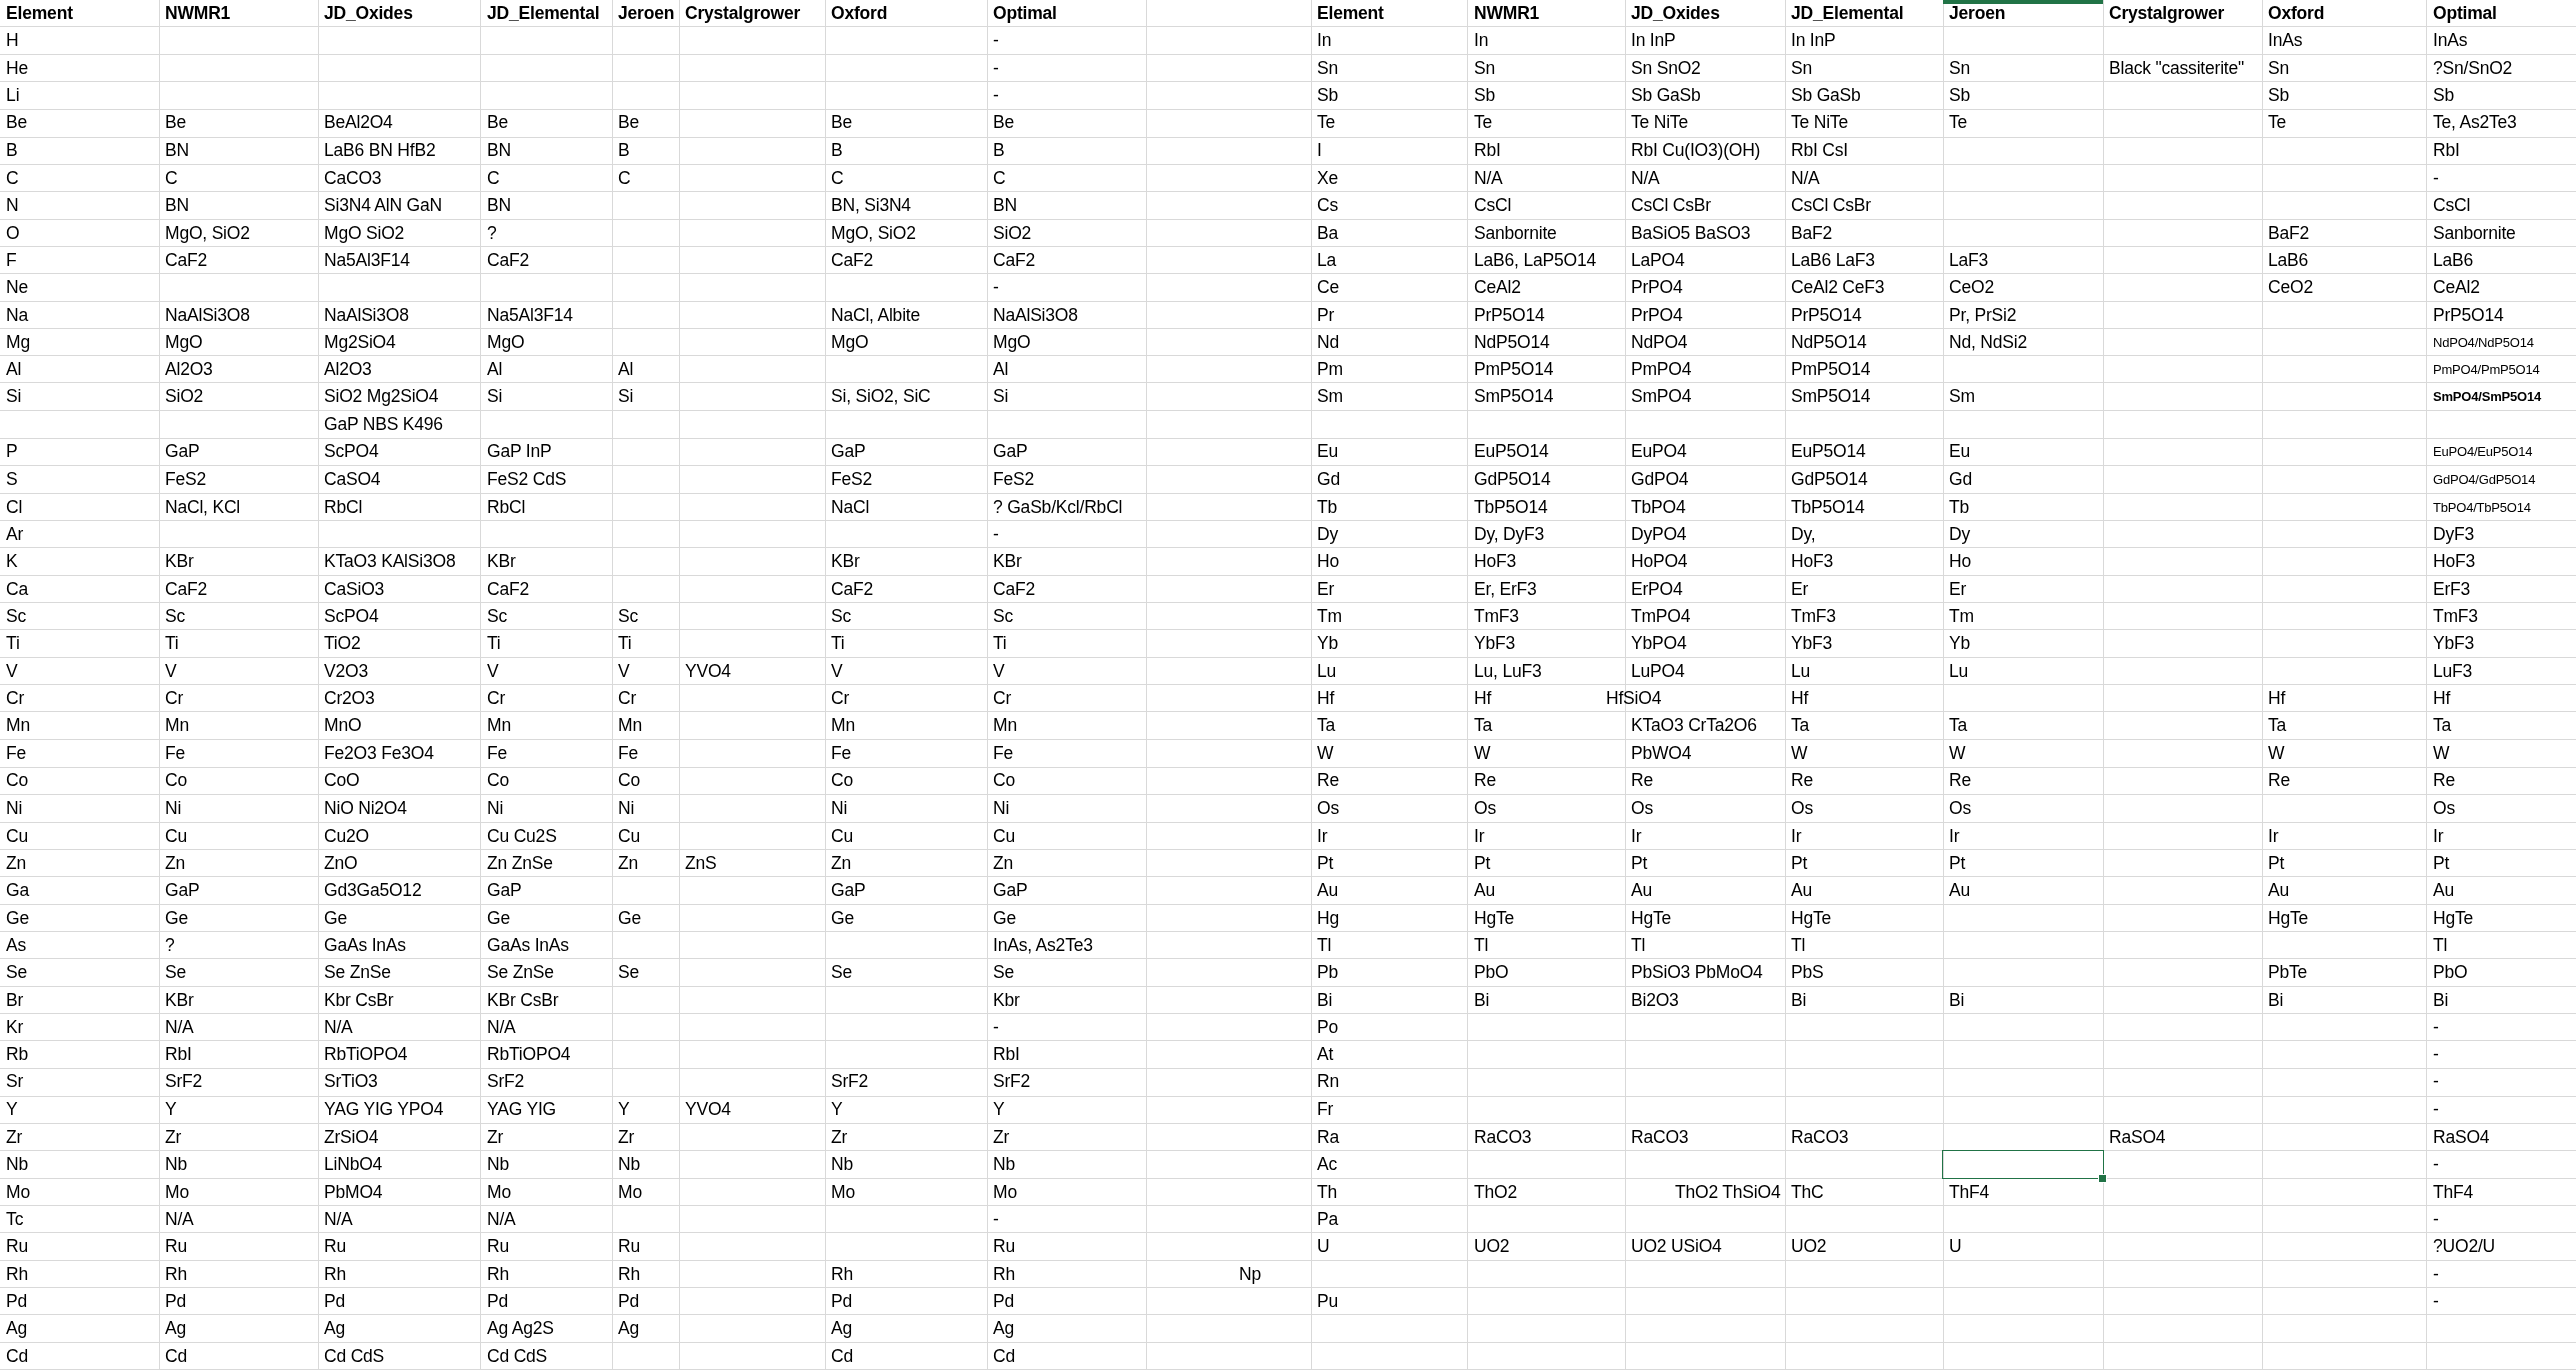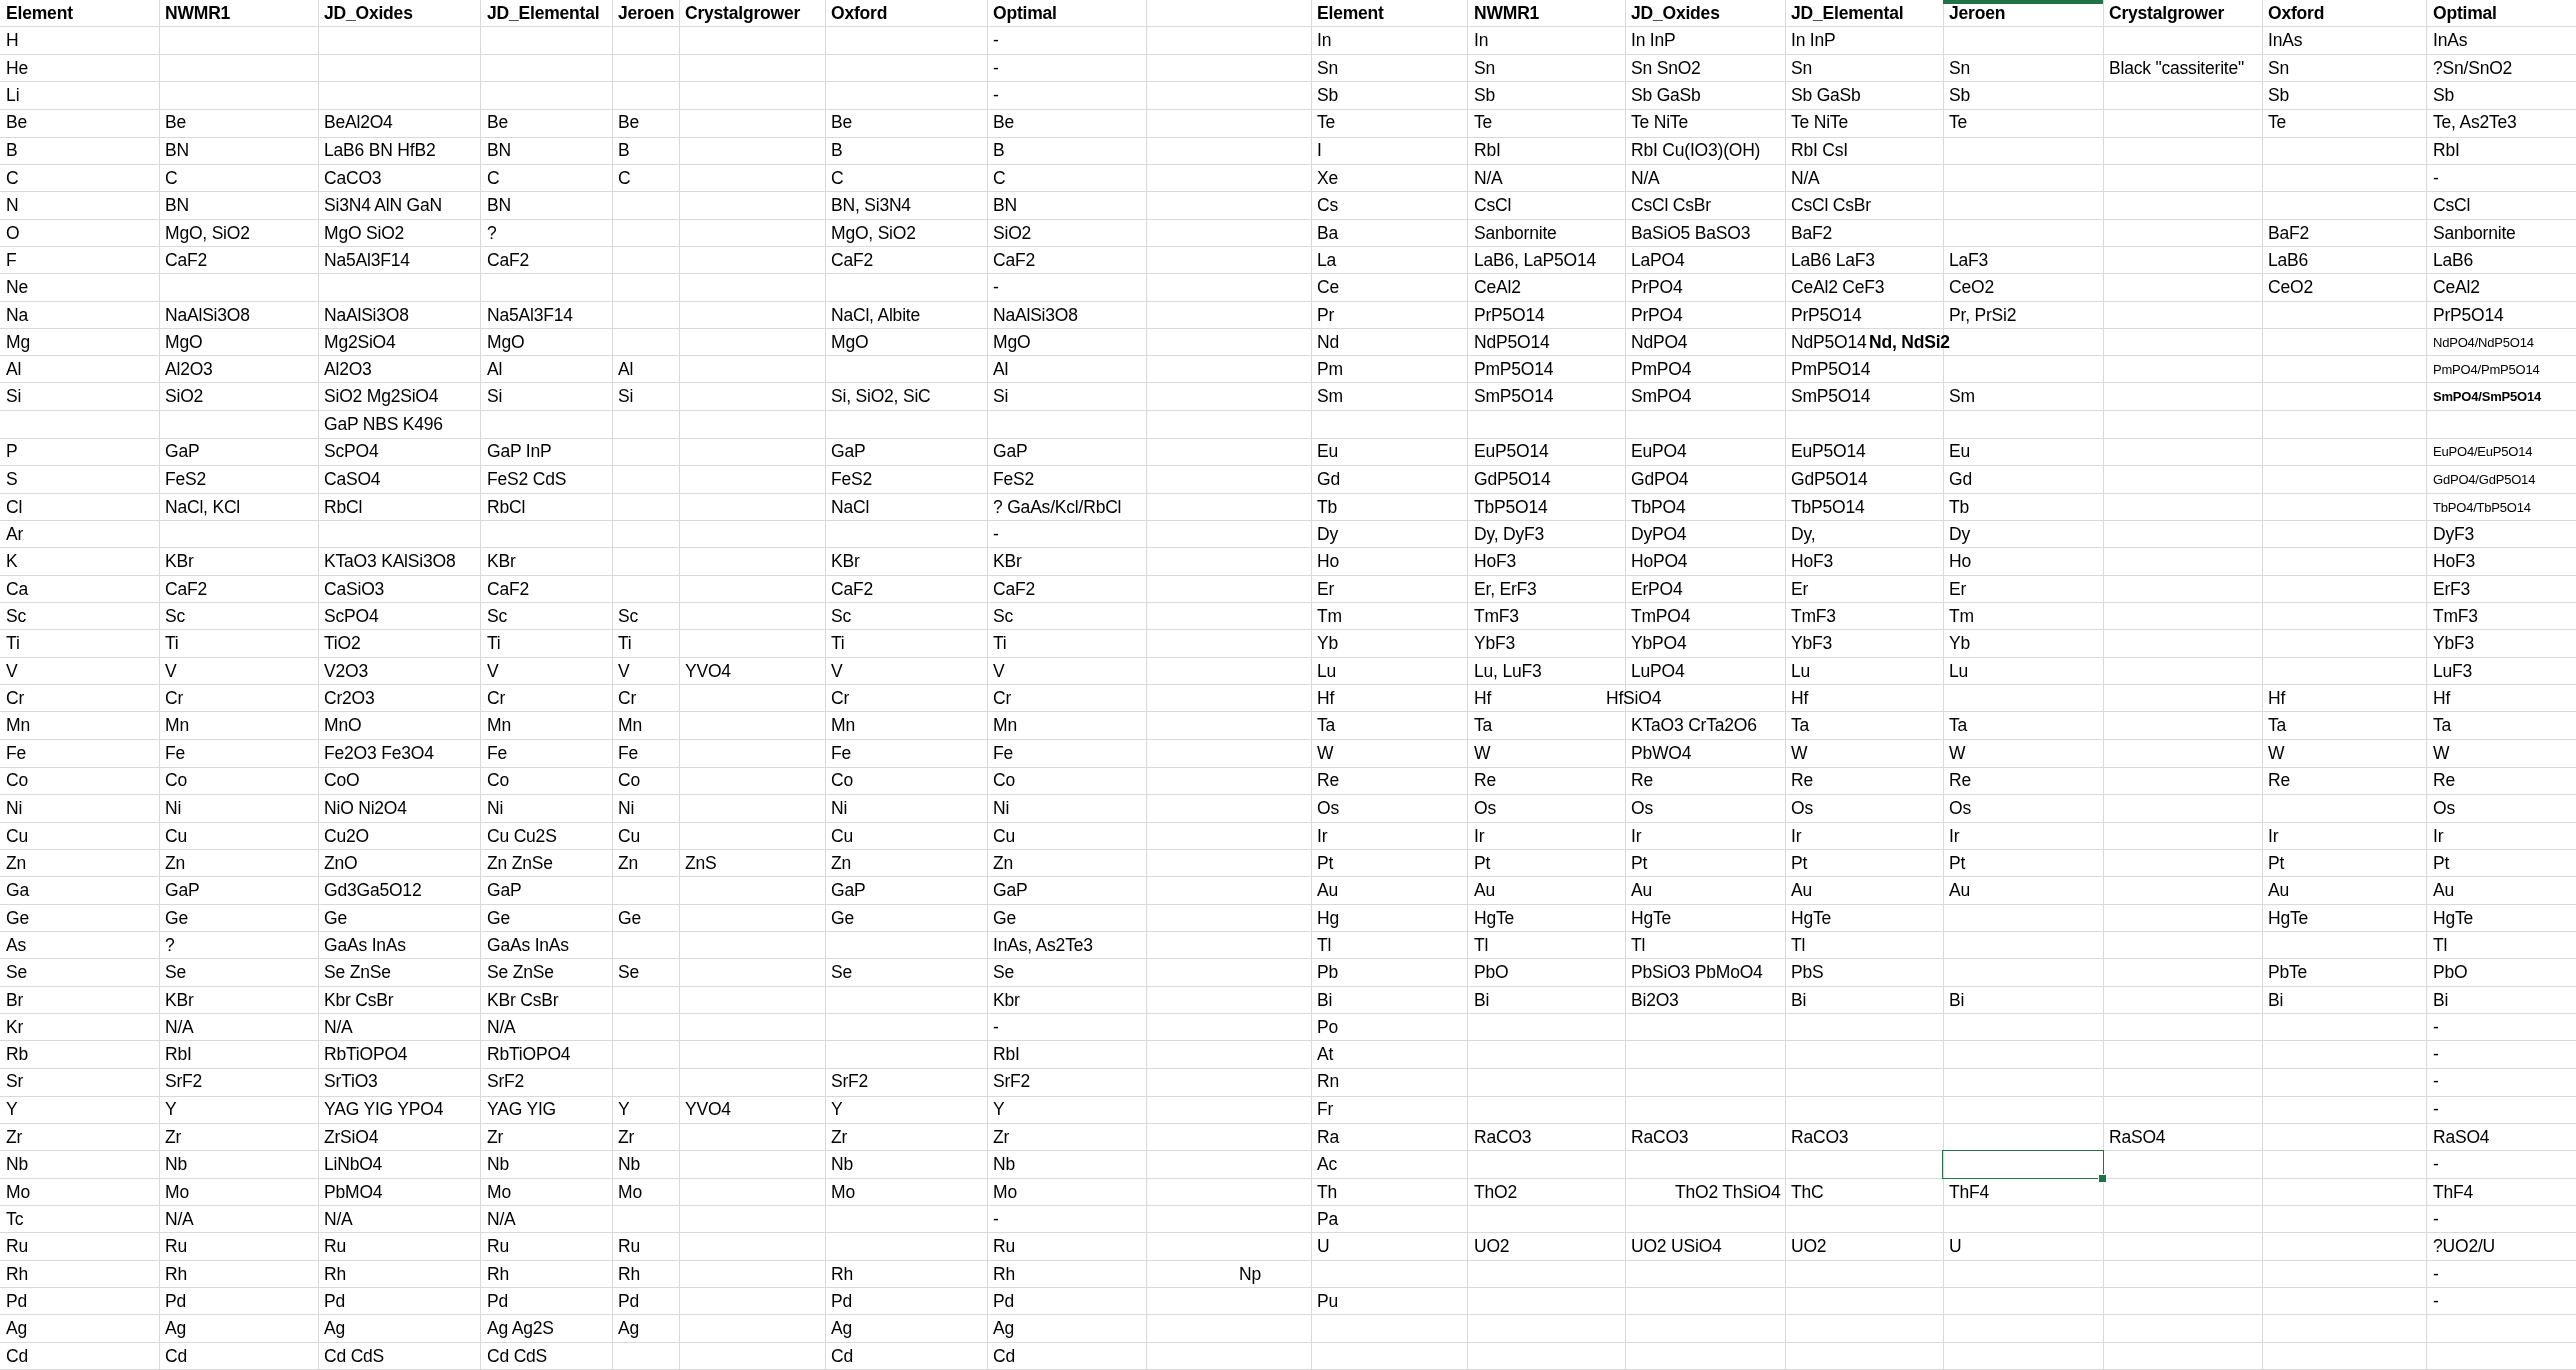--- a/index.html
+++ b/index.html
@@ -188,21 +188,21 @@
     <div class="cell" style="left: 165px; top: 466px;">FeS2</div>
     <div class="cell" style="left: 324px; top: 466px;">CaSO4</div>
     <div class="cell" style="left: 487px; top: 466px;">FeS2 CdS</div>
     <div class="cell" style="left: 831px; top: 466px;">FeS2</div>
     <div class="cell" style="left: 993px; top: 466px;">FeS2</div>
     <div class="cell" style="left: 6.1px; top: 494px;">Cl</div>
     <div class="cell" style="left: 165px; top: 494px;">NaCl, KCl</div>
     <div class="cell" style="left: 324px; top: 494px;">RbCl</div>
     <div class="cell" style="left: 487px; top: 494px;">RbCl</div>
     <div class="cell" style="left: 831px; top: 494px;">NaCl</div>
-    <div class="cell" style="left: 993px; top: 494px;">? GaAs/Kcl/RbCl</div>
+    <div class="cell" style="left: 993px; top: 494px;">? GaSb/Kcl/RbCl</div>
     <div class="cell" style="left: 6.1px; top: 521px;">Ar</div>
     <div class="cell" style="left: 993px; top: 521px;">-</div>
     <div class="cell" style="left: 6.1px; top: 548px;">K</div>
     <div class="cell" style="left: 165px; top: 548px;">KBr</div>
     <div class="cell" style="left: 324px; top: 548px;">KTaO3 KAlSi3O8</div>
     <div class="cell" style="left: 487px; top: 548px;">KBr</div>
     <div class="cell" style="left: 831px; top: 548px;">KBr</div>
     <div class="cell" style="left: 993px; top: 548px;">KBr</div>
     <div class="cell" style="left: 6.1px; top: 576px;">Ca</div>
     <div class="cell" style="left: 165px; top: 576px;">CaF2</div>
@@ -469,21 +469,21 @@
     <div class="cell" style="left: 1317px; top: 302px;">Pr</div>
     <div class="cell" style="left: 1474px; top: 302px;">PrP5O14</div>
     <div class="cell" style="left: 1631px; top: 302px;">PrPO4</div>
     <div class="cell" style="left: 1791px; top: 302px;">PrP5O14</div>
     <div class="cell" style="left: 1949px; top: 302px;">Pr, PrSi2</div>
     <div class="cell" style="left: 2433px; top: 302px;">PrP5O14</div>
     <div class="cell" style="left: 1317px; top: 329px;">Nd</div>
     <div class="cell" style="left: 1474px; top: 329px;">NdP5O14</div>
     <div class="cell" style="left: 1631px; top: 329px;">NdPO4</div>
     <div class="cell" style="left: 1791px; top: 329px;">NdP5O14</div>
-    <div class="cell" style="left: 1869px; top: 329px; font-weight: bold;">Nd, NdSi2</div>
+    <div class="cell" style="left: 1949px; top: 329px;">Nd, NdSi2</div>
     <div class="cell small" style="left: 2433px; top: 329px;">NdPO4/NdP5O14</div>
     <div class="cell" style="left: 1317px; top: 356px;">Pm</div>
     <div class="cell" style="left: 1474px; top: 356px;">PmP5O14</div>
     <div class="cell" style="left: 1631px; top: 356px;">PmPO4</div>
     <div class="cell" style="left: 1791px; top: 356px;">PmP5O14</div>
     <div class="cell small" style="left: 2433px; top: 356px;">PmPO4/PmP5O14</div>
     <div class="cell" style="left: 1317px; top: 383px;">Sm</div>
     <div class="cell" style="left: 1474px; top: 383px;">SmP5O14</div>
     <div class="cell" style="left: 1631px; top: 383px;">SmPO4</div>
     <div class="cell" style="left: 1791px; top: 383px;">SmP5O14</div>

